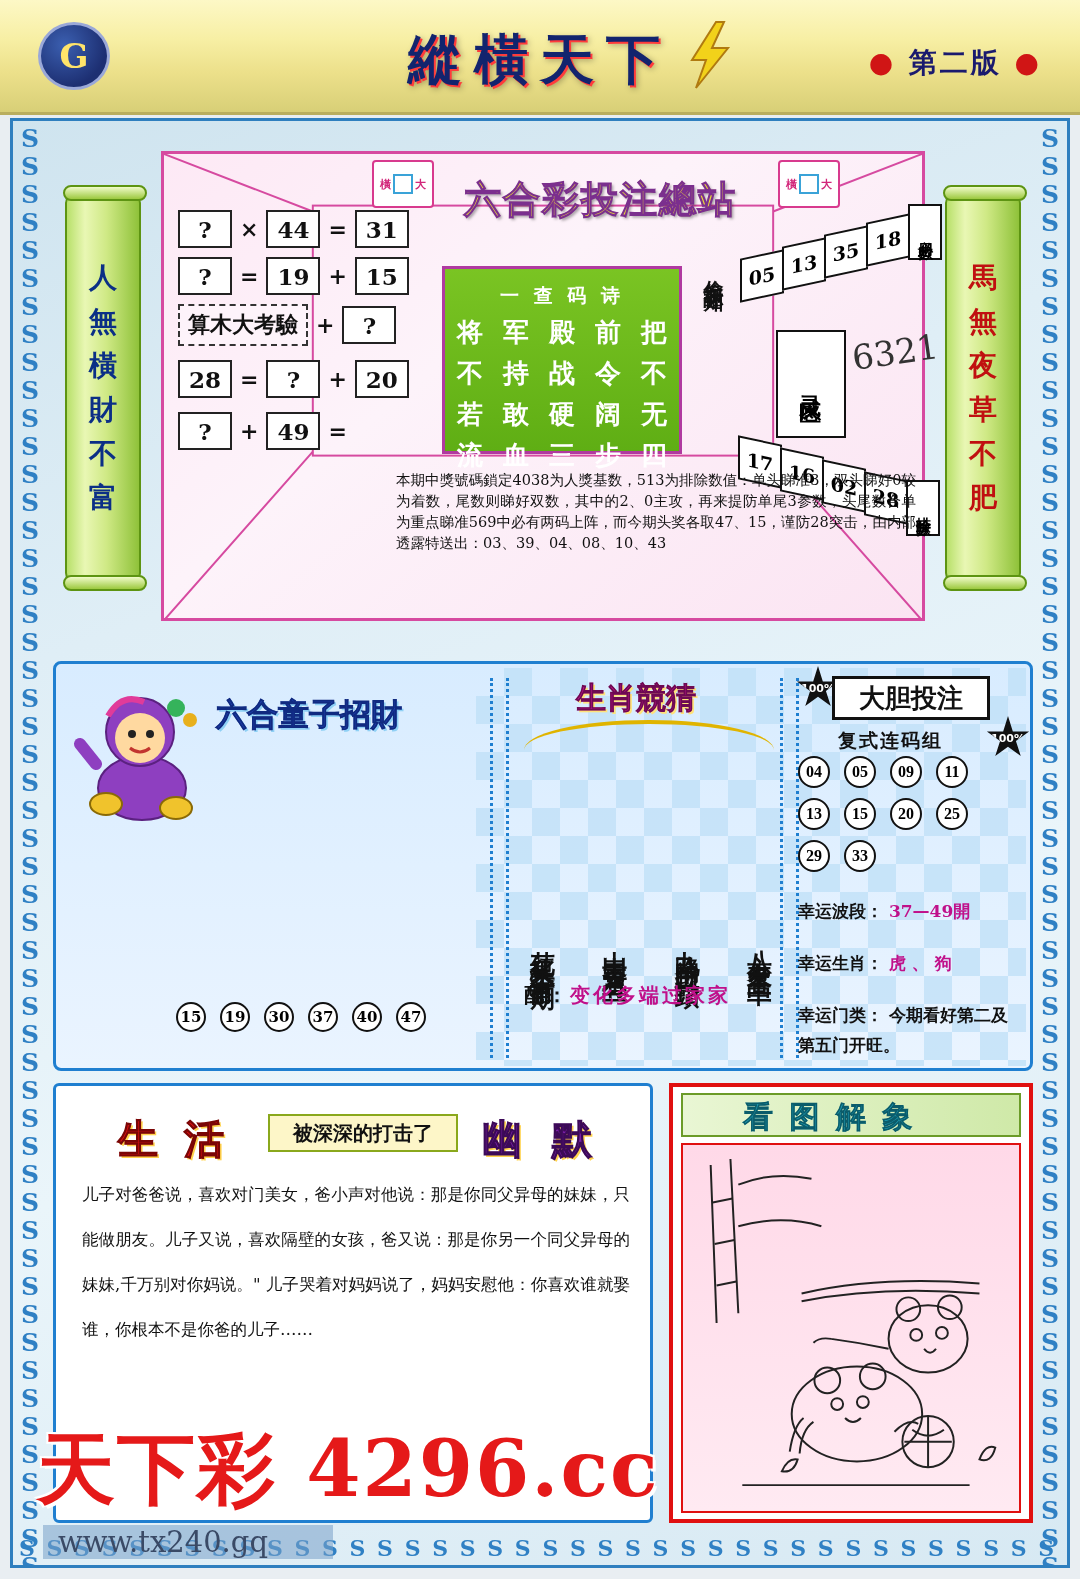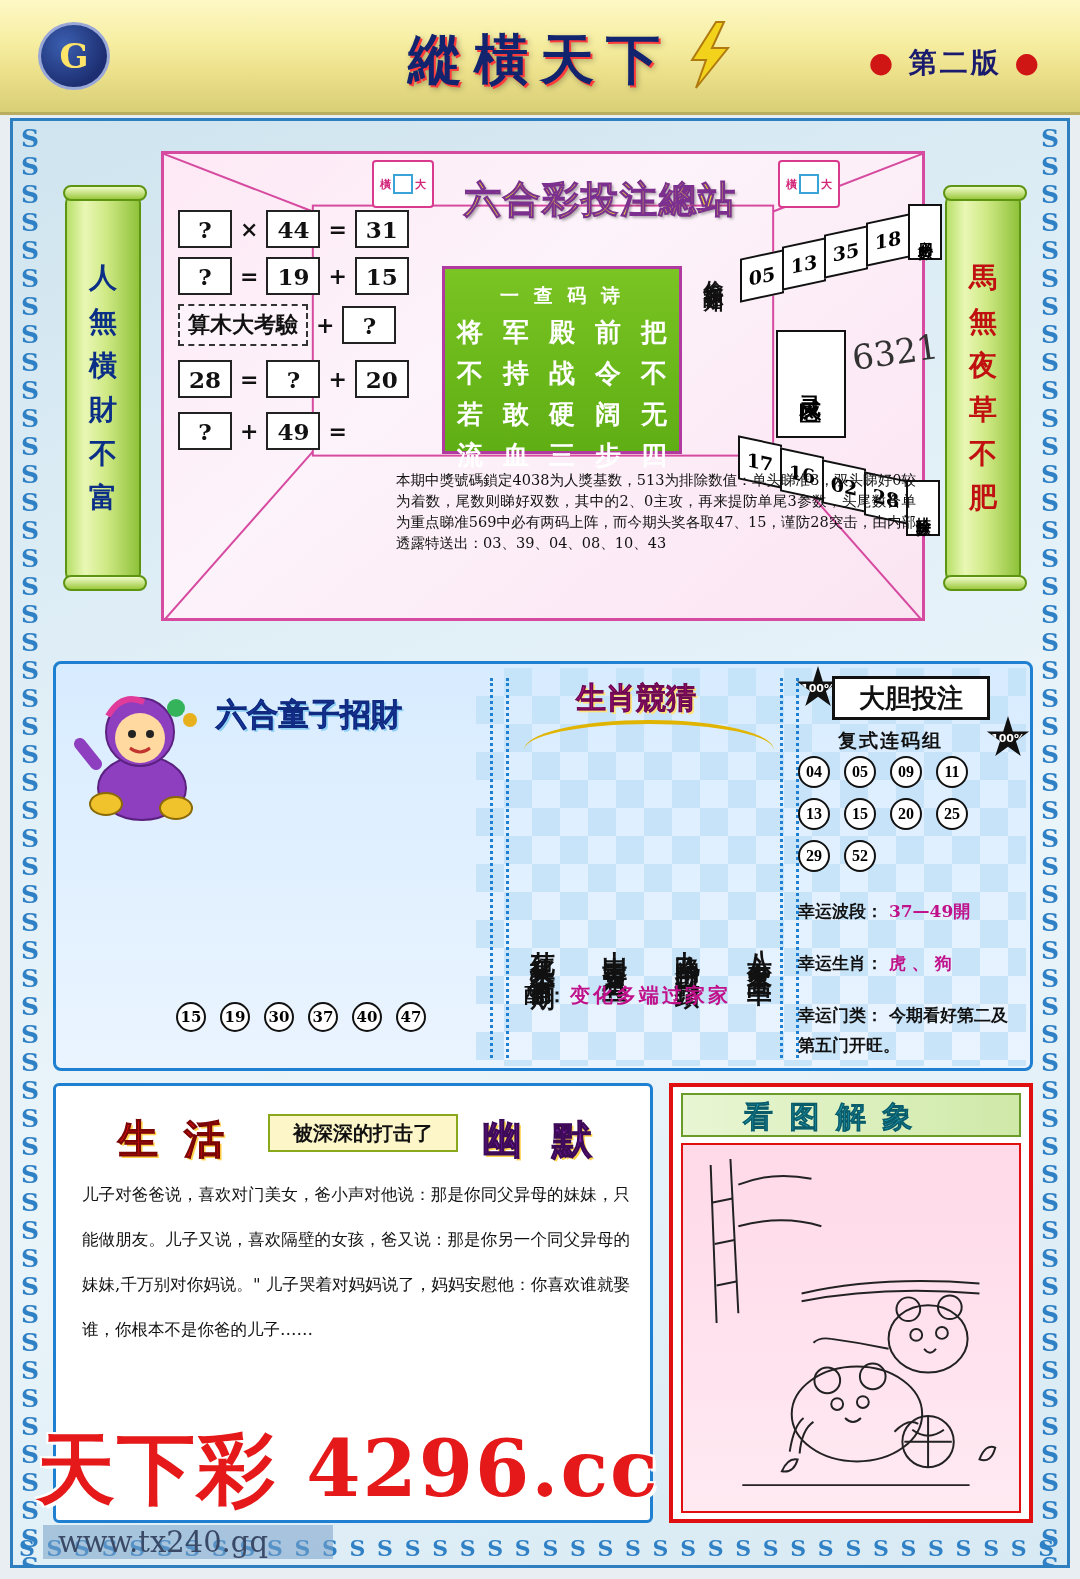--- a/index.html
+++ b/index.html
@@ -500,21 +500,21 @@
           <span class="nb">11</span>
         </div>
         <div class="r">
           <span class="nb">13</span>
           <span class="nb">15</span>
           <span class="nb">20</span>
           <span class="nb">25</span>
         </div>
         <div class="r">
           <span class="nb">29</span>
-          <span class="nb">52</span>
+          <span class="nb">33</span>
         </div>
       </div>
 
       <div class="lucky" style="top:236px;">
         <span>幸运波段：</span>
         <b>37—49開</b>
       </div>
       <div class="lucky" style="top:288px;">
         <span>幸运生肖：</span>
         <b>虎 、 狗</b>

